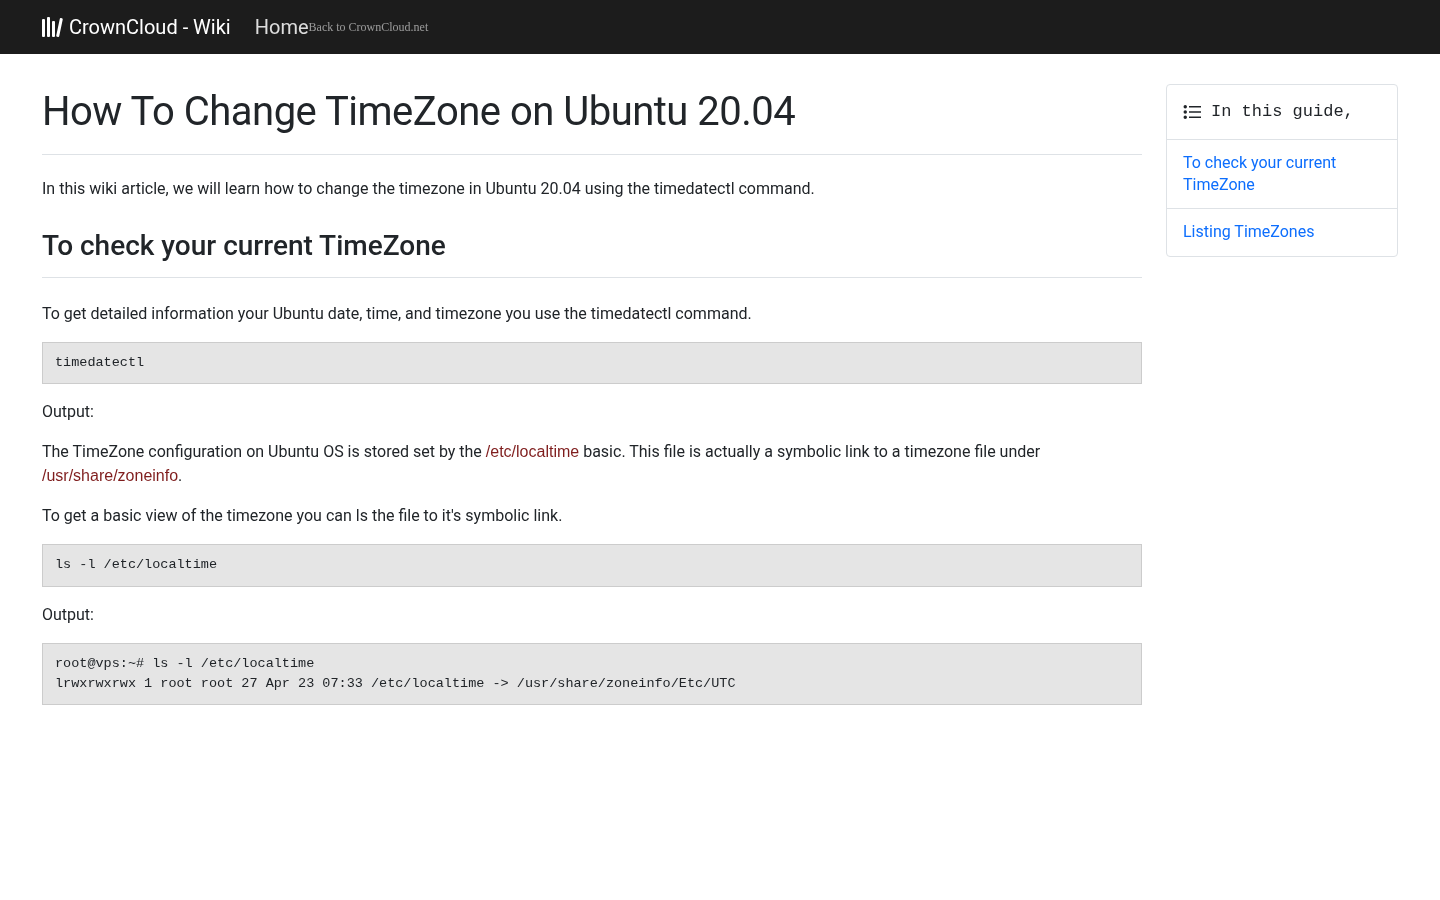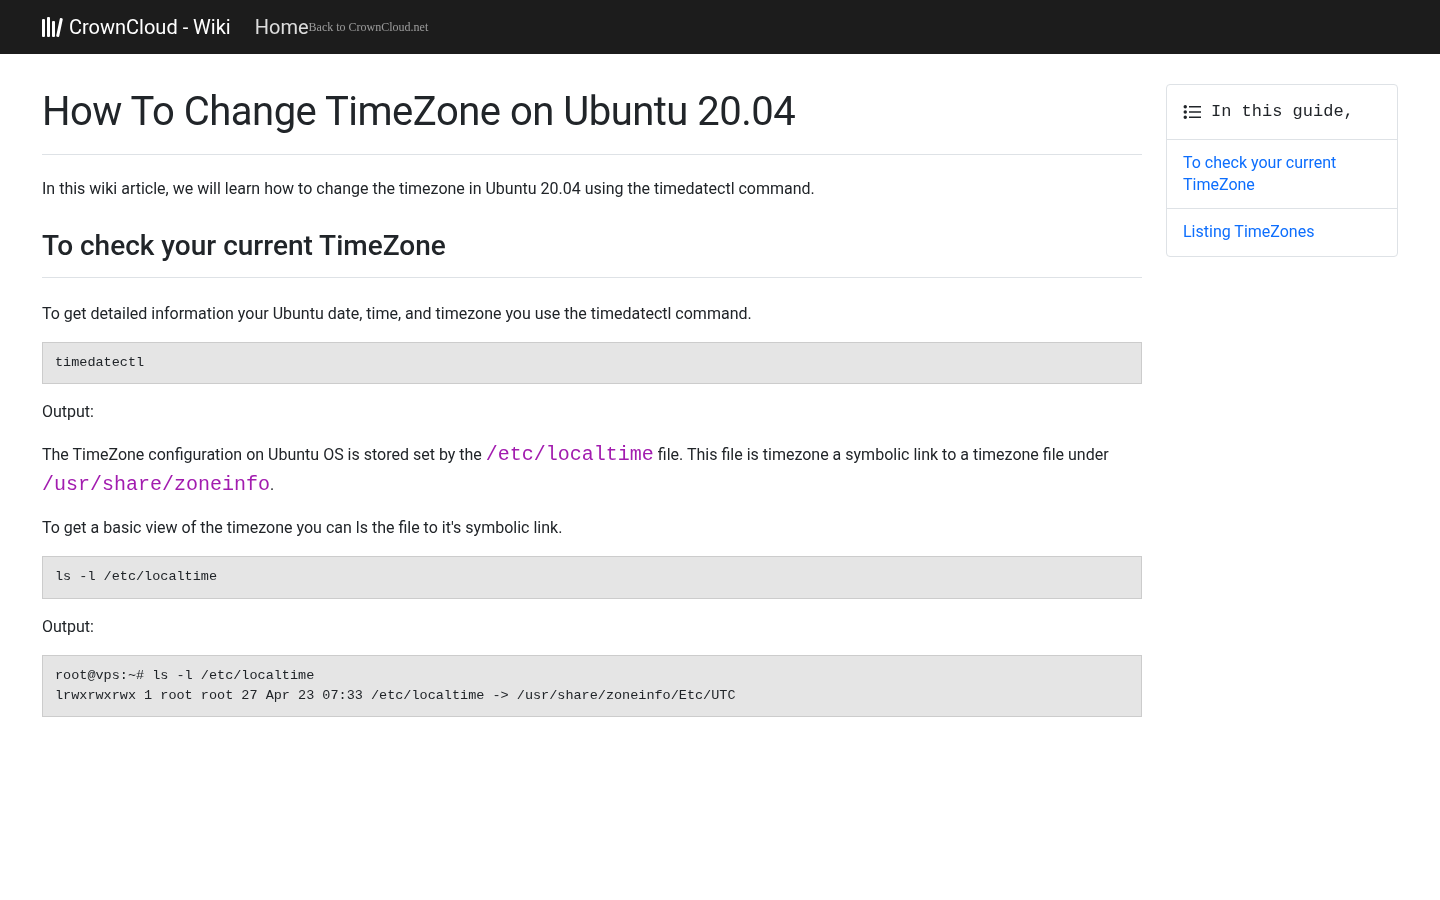--- a/index.html
+++ b/index.html
@@ -84,23 +84,23 @@
     padding: 10px 12px;
     font-family: SFMono-Regular, Menlo, Monaco, Consolas, "Liberation Mono", "Courier New", monospace;
     font-size: 13.5px;
     line-height: 1.5;
     overflow-x: auto;
     margin-bottom: 16px;
     color: #212529;
     white-space: pre;
   }
   code.inline {
-    font-family: Liberation Mono, monospace;
-    color: #a21caf;
-    font-size: 20px;
+    font-family: Liberation Sans, sans-serif;
+    color: #7f1d1d;
+    font-size: 16px;
   }
   .sidebar {
     width: 232px;
     flex-shrink: 0;
     border: 1px solid #dee2e6;
     border-radius: 4px;
     margin-top: 10px;
   }
   .sidebar-header {
     display: flex;
@@ -150,21 +150,21 @@
     <hr>
     <p>In this wiki article, we will learn how to change the timezone in Ubuntu 20.04 using the timedatectl command.</p>
 
     <h2>To check your current TimeZone</h2>
     <hr class="hr2">
     <p>To get detailed information your Ubuntu date, time, and timezone you use the timedatectl command.</p>
     <pre>timedatectl</pre>
     <p>Output:</p>
 
     <p>
-      <span>The TimeZone configuration on Ubuntu OS is stored set by the </span><code class="inline">/etc/localtime</code><span> file. This file is timezone a symbolic link to a timezone file under </span><code class="inline">/usr/share/zoneinfo</code><span>.</span>
+      <span>The TimeZone configuration on Ubuntu OS is stored set by the </span><code class="inline">/etc/localtime</code><span> basic. This file is actually a symbolic link to a timezone file under </span><code class="inline">/usr/share/zoneinfo</code><span>.</span>
     </p>
 
     <p>To get a basic view of the timezone you can ls the file to it's symbolic link.</p>
     <pre>ls -l /etc/localtime</pre>
     <p>Output:</p>
     <pre>root@vps:~# ls -l /etc/localtime
 lrwxrwxrwx 1 root root 27 Apr 23 07:33 /etc/localtime -&gt; /usr/share/zoneinfo/Etc/UTC</pre>
 
   </main>
 

